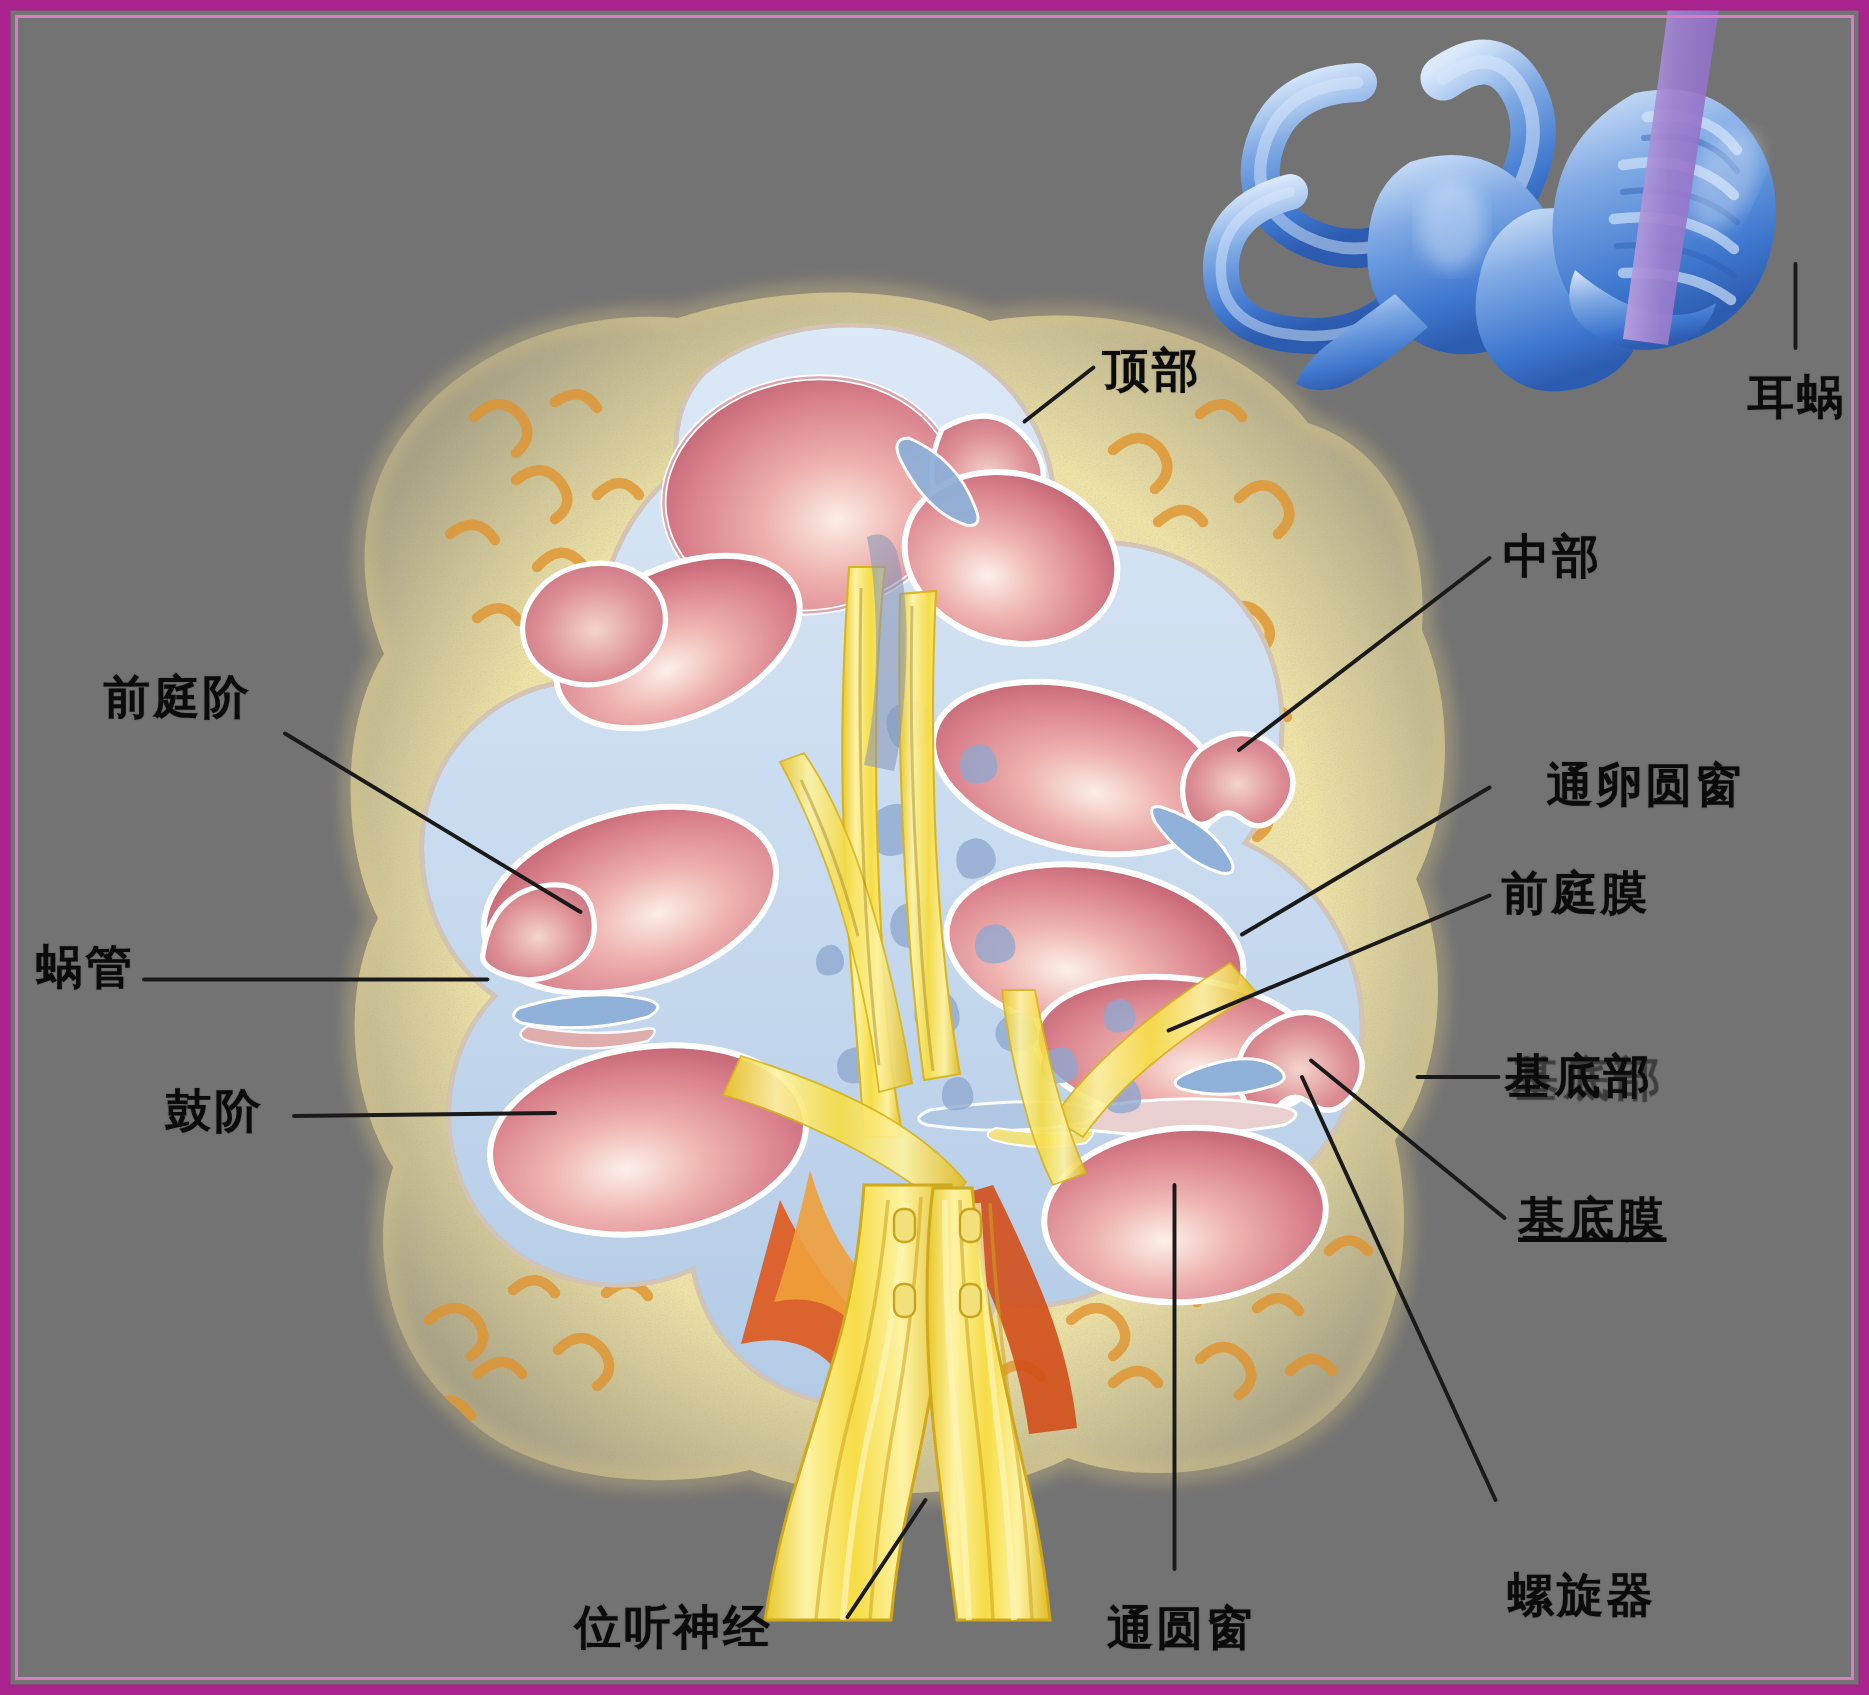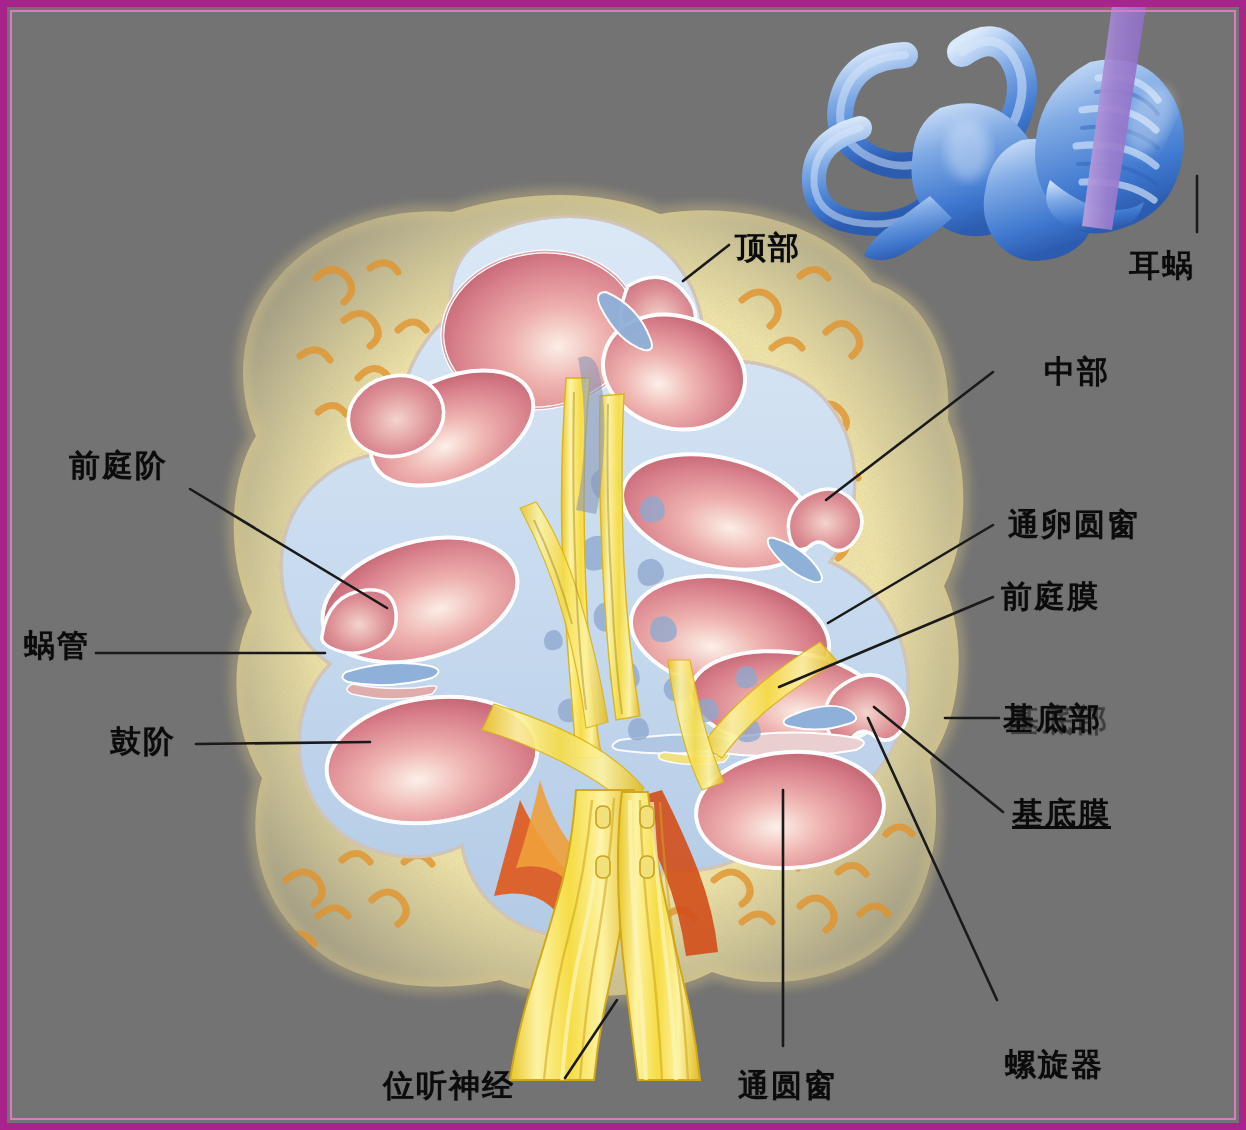--- a/index.html
+++ b/index.html
@@ -426,30 +426,30 @@
       <line x1="190" y1="489" x2="387" y2="608"></line>
       <line x1="96" y1="653" x2="325" y2="653"></line>
       <line x1="196" y1="744" x2="370" y2="742"></line>
       <line x1="565" y1="1078" x2="617" y2="1000"></line>
       <line x1="783" y1="1046" x2="783" y2="790"></line>
       <line x1="1197" y1="176" x2="1197" y2="232"></line>
     </g>
   </svg>
 
   <div class="lbl" style="left:735px;top:232px;">顶部</div>
-  <div class="lbl" style="left:1044px;top:356px;">中部</div>
-  <div class="lbl" style="left:1008px;top:509px;text-align:right;">通卵圆窗</div>
+  <div class="lbl" style="left:1002px;top:356px;">中部</div>
+  <div class="lbl" style="left:1031px;top:509px;text-align:right;">通卵圆窗</div>
   <div class="lbl" style="left:1001px;top:581px;">前庭膜</div>
   <div class="lbl ghost" style="left:1008px;top:705px;">基底部</div>
   <div class="lbl" style="left:1003px;top:703px;">基底部</div>
   <div class="lbl" style="left:1012px;top:798px;text-decoration:underline;">基底膜</div>
   <div class="lbl" style="left:1005px;top:1049px;">螺旋器</div>
   <div class="lbl" style="left:69px;top:450px;">前庭阶</div>
   <div class="lbl" style="left:24px;top:630px;">蜗管</div>
   <div class="lbl" style="left:110px;top:726px;">鼓阶</div>
   <div class="lbl" style="left:383px;top:1070px;text-align:center;">位听神经</div>
   <div class="lbl" style="left:738px;top:1070px;font-family:Liberation Serif, serif;">通圆窗</div>
-  <div class="lbl" style="left:1129px;top:250px;">耳蜗</div>
+  <div class="lbl" style="left:1165px;top:250px;">耳蜗</div>
 
   <div id="frame">
     <div id="frame-inner"></div>
   </div>
 </div>
 
 </body></html>

